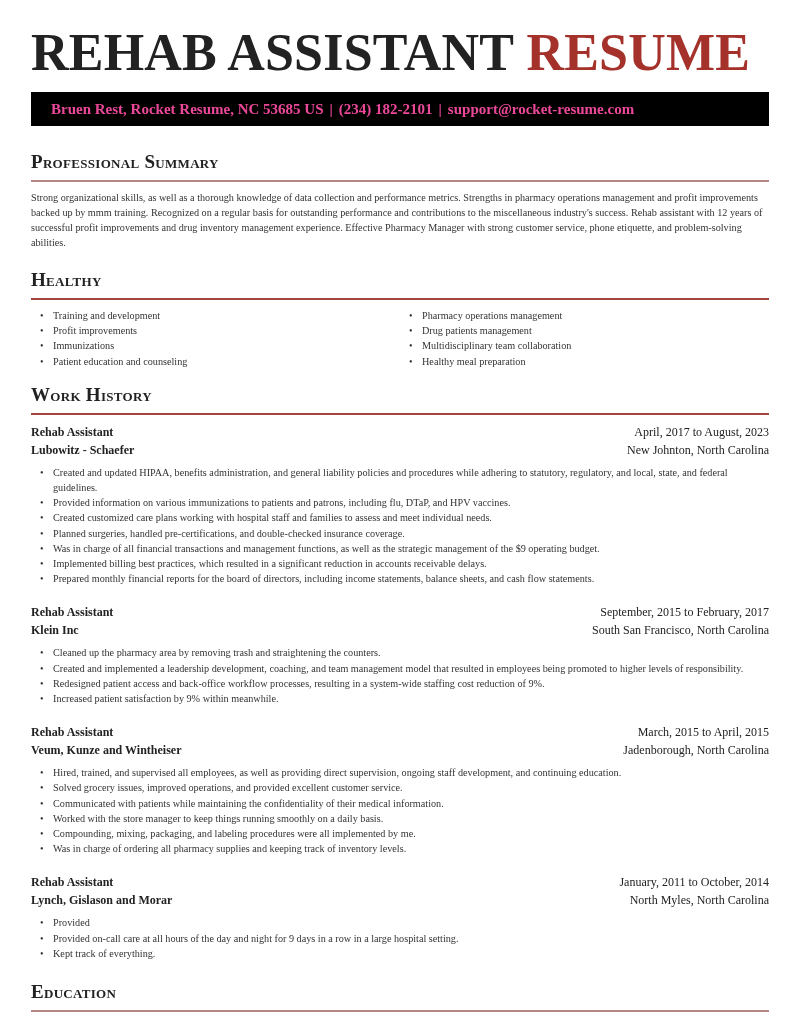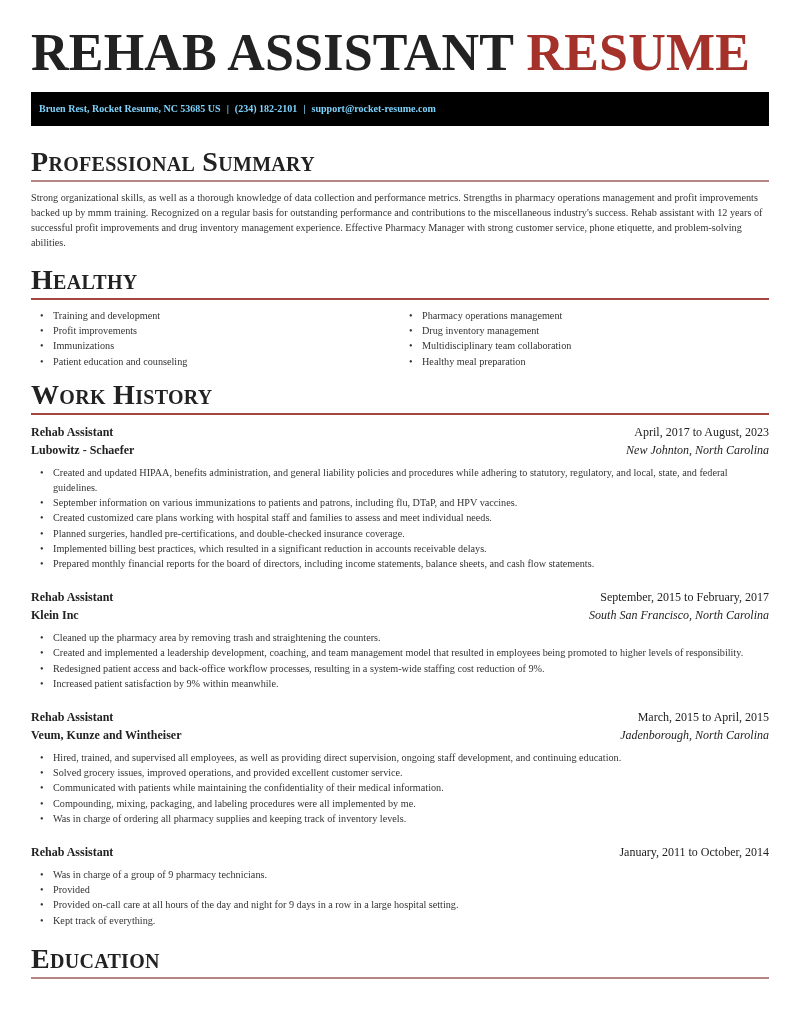--- a/index.html
+++ b/index.html
@@ -16,31 +16,31 @@
     font-weight: bold;
     letter-spacing: 0.2px;
     line-height: 46px;
     color: #222222;
     margin-bottom: 16px;
     padding-top: 2px;
   }
   .title .accent { color: #a4312a; }
   .contact-bar {
     background: #000000;
-    color: #7dd3fc;
+    color: #ec4899;
     font-weight: bold;
-    font-size: 10px;
+    font-size: 15px;
     height: 34px;
     line-height: 34px;
-    padding-left: 8px;
+    padding-left: 20px;
     margin-bottom: 22px;
   }
   .contact-bar .sep { padding: 0 6px; }
   .section-heading {
-    font-size: 28px;
+    font-size: 19px;
     font-weight: bold;
     font-variant: small-caps;
     letter-spacing: 0.3px;
     line-height: 28px;
     padding-bottom: 4px;
     border-bottom: 2px solid #b68684;
     margin-bottom: 8px;
   }
   .section-heading.red { border-bottom-color: #a4463f; }
   .summary {
@@ -69,21 +69,21 @@
   }
   .job { margin-bottom: 17px; }
   .job-row {
     display: flex;
     justify-content: space-between;
     font-size: 12px;
     line-height: 18px;
   }
   .job-row .left { font-weight: bold; color: #222222; }
   .job-row .right { color: #222222; }
-  .job-row .right.italic { font-style: italic; }
+  .job-row .right.italic { }
   .job ul { list-style: none; padding-left: 9px; margin-top: 6px; }
 </style>
 </head>
 <body>
 
 <div class="page">
 
   <h1 class="title">
     <span>REHAB ASSISTANT</span>
     <span class="accent">RESUME</span>
@@ -102,44 +102,45 @@
     <h2 class="section-heading red">Healthy</h2>
     <div class="skills">
       <ul>
         <li>Training and development</li>
         <li>Profit improvements</li>
         <li>Immunizations</li>
         <li>Patient education and counseling</li>
       </ul>
       <ul>
         <li>Pharmacy operations management</li>
-        <li>Drug inventory management</li>
+        <li>Drug patients management</li>
         <li>Multidisciplinary team collaboration</li>
         <li>Healthy meal preparation</li>
       </ul>
     </div>
   </section>
 
   <section>
     <h2 class="section-heading red">Work History</h2>
 
     <div class="job">
       <div class="job-row">
         <span class="left">Rehab Assistant</span>
         <span class="right">April, 2017 to August, 2023</span>
       </div>
       <div class="job-row">
         <span class="left">Lubowitz - Schaefer</span>
         <span class="right italic">New Johnton, North Carolina</span>
       </div>
       <ul>
         <li>Created and updated HIPAA, benefits administration, and general liability policies and procedures while adhering to statutory, regulatory, and local, state, and federal guidelines.</li>
-        <li>September information on various immunizations to patients and patrons, including flu, DTaP, and HPV vaccines.</li>
+        <li>Provided information on various immunizations to patients and patrons, including flu, DTaP, and HPV vaccines.</li>
         <li>Created customized care plans working with hospital staff and families to assess and meet individual needs.</li>
         <li>Planned surgeries, handled pre-certifications, and double-checked insurance coverage.</li>
+        <li>Was in charge of all financial transactions and management functions, as well as the strategic management of the $9 operating budget.</li>
         <li>Implemented billing best practices, which resulted in a significant reduction in accounts receivable delays.</li>
         <li>Prepared monthly financial reports for the board of directors, including income statements, balance sheets, and cash flow statements.</li>
       </ul>
     </div>
 
     <div class="job">
       <div class="job-row">
         <span class="left">Rehab Assistant</span>
         <span class="right">September, 2015 to February, 2017</span>
       </div>
@@ -161,32 +162,36 @@
         <span class="right">March, 2015 to April, 2015</span>
       </div>
       <div class="job-row">
         <span class="left">Veum, Kunze and Wintheiser</span>
         <span class="right italic">Jadenborough, North Carolina</span>
       </div>
       <ul>
         <li>Hired, trained, and supervised all employees, as well as providing direct supervision, ongoing staff development, and continuing education.</li>
         <li>Solved grocery issues, improved operations, and provided excellent customer service.</li>
         <li>Communicated with patients while maintaining the confidentiality of their medical information.</li>
+        <li>Worked with the store manager to keep things running smoothly on a daily basis.</li>
         <li>Compounding, mixing, packaging, and labeling procedures were all implemented by me.</li>
         <li>Was in charge of ordering all pharmacy supplies and keeping track of inventory levels.</li>
       </ul>
     </div>
 
     <div class="job">
       <div class="job-row">
         <span class="left">Rehab Assistant</span>
         <span class="right">January, 2011 to October, 2014</span>
       </div>
-      <ul>
-        <li>Was in charge of a group of 9 pharmacy technicians.</li>
+      <div class="job-row">
+        <span class="left">Lynch, Gislason and Morar</span>
+        <span class="right italic">North Myles, North Carolina</span>
+      </div>
+      <ul>
         <li>Provided</li>
         <li>Provided on-call care at all hours of the day and night for 9 days in a row in a large hospital setting.</li>
         <li>Kept track of everything.</li>
       </ul>
     </div>
   </section>
 
   <section>
     <h2 class="section-heading">Education</h2>
 

